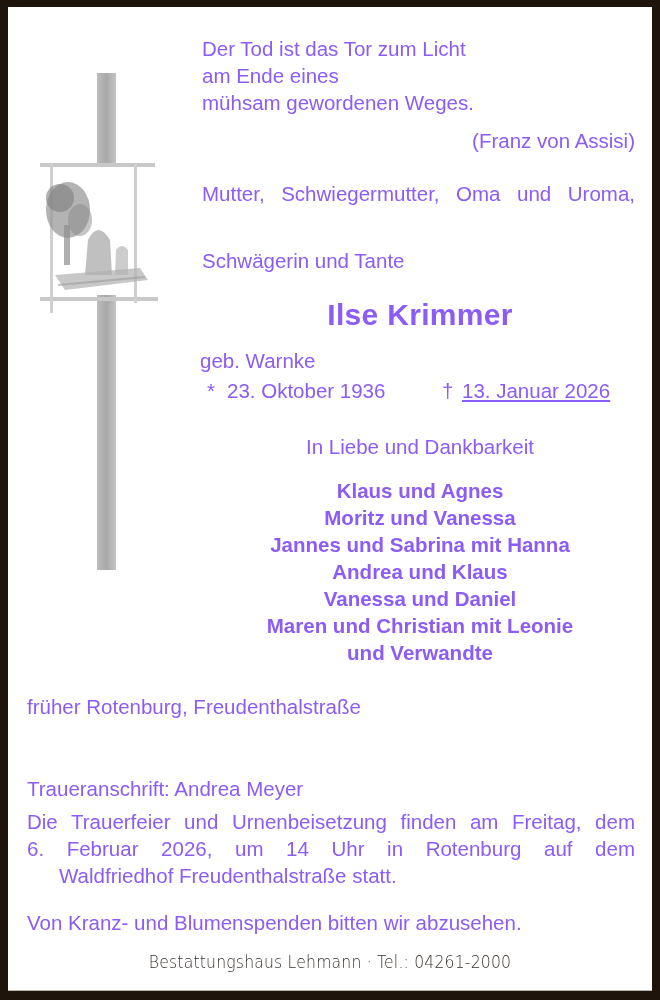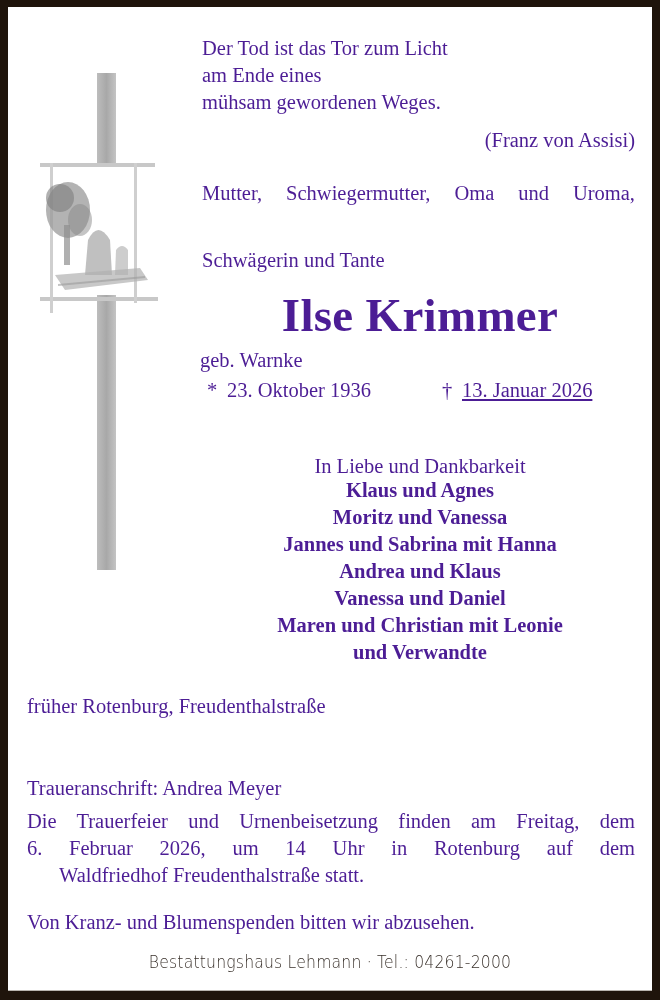--- a/index.html
+++ b/index.html
@@ -7,35 +7,35 @@
     .frame {
       position: absolute; left: 0; top: 0; width: 660px; height: 1000px;
       box-sizing: border-box;
       border-style: solid; border-color: #1f140b;
       border-width: 7px 8px 9px 8px;
       background: #ffffff;
     }
     .inner-line {
       position: absolute; left: 8px; right: 8px; bottom: 9px; height: 1px; background: #b9b4ae;
     }
-    .serif { font-family: Liberation Serif, serif; color: #4c1d95; }
+    .serif { font-family: Liberation Sans, sans-serif; color: #8b5cf6; }
     .t { position: absolute; white-space: nowrap; font-size: 20.5px; line-height: 27px; }
     .quote { left: 202px; top: 35px; }
     .quote div { height: 27px; }
     .attrib { right: 25px; top: 127px; text-align: center; }
     .intro { left: 202px; top: 180px; width: 433px; white-space: normal; }
     .intro div { height: 27px; text-align: justify; text-align-last: justify; }
     .intro div.last { text-align-last: left; margin-top: 40px; }
-    .name { left: 200px; width: 440px; top: 290px; text-align: center; font-weight: bold; font-size: 47px; line-height: 50px; letter-spacing: 0.3px; }
+    .name { left: 200px; width: 440px; top: 290px; text-align: center; font-weight: bold; font-size: 30px; line-height: 50px; letter-spacing: 0.3px; }
     .birthname { left: 200px; width: 440px; top: 347px; }
     .dates { left: 200px; top: 377px; width: 440px; }
     .dates .born { position: absolute; left: 7px; top: 0; }
     .dates .died { position: absolute; left: 242px; top: 0; text-decoration: underline; }
     .dates .sym { display: inline-block; width: 20px; }
-    .thanks { left: 220px; width: 400px; top: 433px; text-align: center; margin-top: 20px; }
+    .thanks { left: 220px; width: 400px; top: 433px; text-align: center; }
     .family { left: 200px; width: 440px; top: 477px; text-align: center; font-weight: bold; }
     .family div { height: 27px; line-height: 27px; }
     .bottom { left: 27px; }
     .formerly { top: 693px; }
     .addr { top: 733px; }
     .addr div { height: 27px; margin-top: 42px; }
     .service { top: 808px; width: 608px; white-space: normal; }
     .service div { height: 27px; text-align: justify; text-align-last: justify; }
     .service div.last { text-align-last: left; margin-left: 32px; }
     .flowers { top: 909px; }

